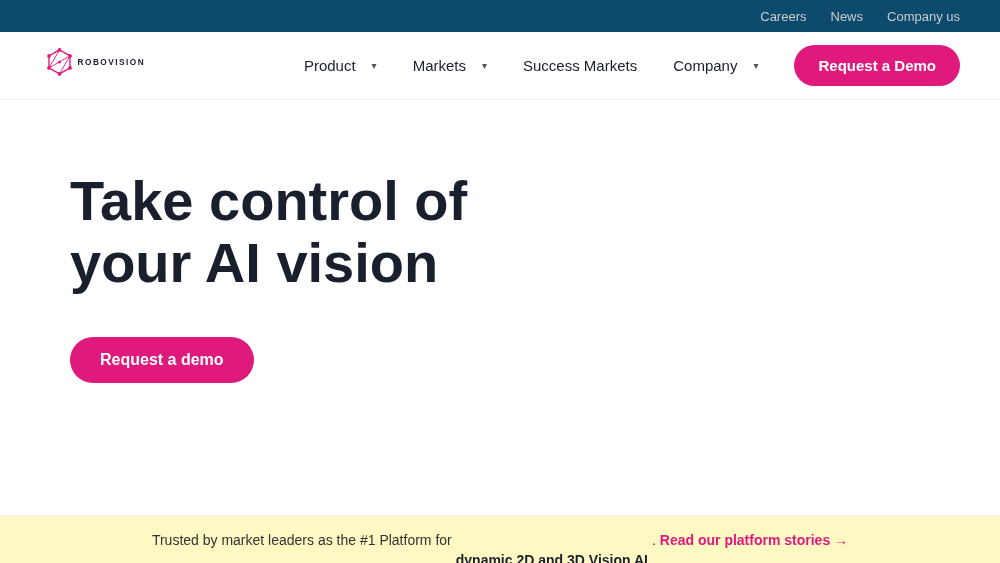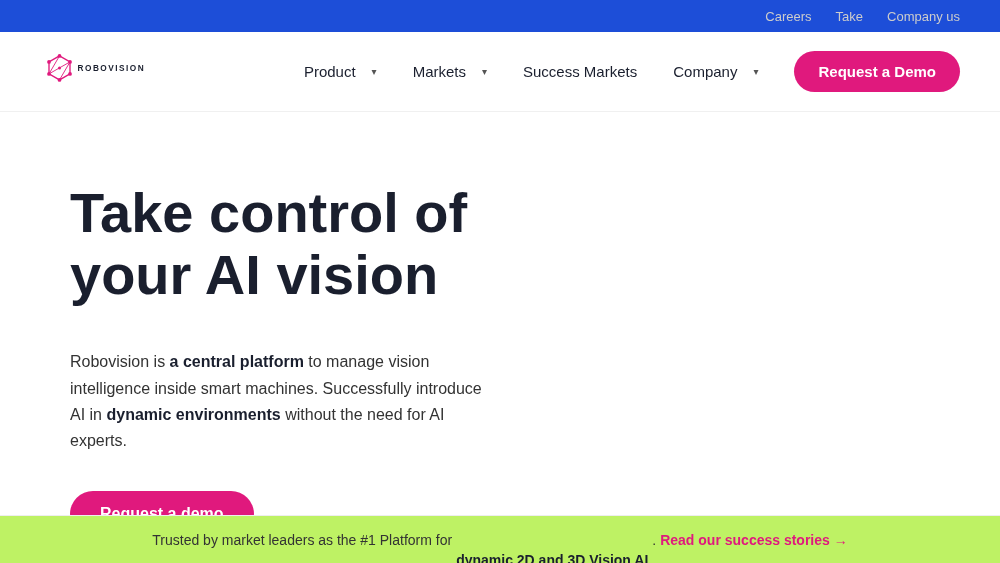--- a/index.html
+++ b/index.html
@@ -1,40 +1,40 @@
 <!DOCTYPE html>
 <html><head>
   <meta charset="utf-8">
   <style>
     * { margin: 0; padding: 0; box-sizing: border-box; }
     body { font-family: 'Segoe UI', Arial, sans-serif; background: #fff; width: 1000px; height: 563px; overflow: hidden; }
 
     
     .top-bar {
-      background: #1d4ed8;
+      background: #0c4a6e;
       height: 32px;
       display: flex;
       align-items: center;
       justify-content: flex-end;
       padding: 0 40px;
       gap: 24px;
     }
     .top-bar a {
       color: #ccc;
       font-size: 13px;
       text-decoration: none;
       cursor: pointer;
     }
 
     
     .navbar {
       display: flex;
       align-items: center;
       padding: 8px 40px;
-      height: 80px;
+      height: 68px;
       border-bottom: 1px solid #f0f0f0;
       background: #fff;
     }
     .logo {
       display: flex;
       align-items: center;
       margin-right: auto;
     }
     .logo svg {
       width: 120px;
@@ -106,21 +106,21 @@
       cursor: pointer;
     }
 
     
     .trust-bar {
       position: absolute;
       bottom: 0;
       left: 0;
       right: 0;
       height: 48px;
-      background: #bef264;
+      background: #fef9c3;
       border-top: 1px solid #eee;
       display: flex;
       align-items: center;
       justify-content: center;
       font-size: 14px;
       color: #333;
       gap: 4px;
     }
     .trust-bar strong {
       font-weight: 800;
@@ -141,21 +141,21 @@
       height: 563px;
     }
   </style>
 </head>
 <body>
 
 <div class="page">
 
   <div class="top-bar">
     <a>Careers</a>
-    <a>Take</a>
+    <a>News</a>
     <a>Company us</a>
   </div>
 
   <nav class="navbar">
     <div class="logo">
 
       <svg viewBox="0 0 160 55" xmlns="http://www.w3.org/2000/svg">
 
         <g transform="translate(4, 4)">
 
@@ -195,26 +195,23 @@
         <span>Company</span>
         <span class="chevron">▾</span>
       </div>
     </div>
 
     <button class="nav-cta">Request a Demo</button>
   </nav>
 
   <div class="hero">
     <h1 class="hero-title">Take control of your AI vision</h1>
-    <p class="hero-desc">
-      Robovision is <strong>a central platform</strong> to manage vision intelligence inside smart machines. Successfully introduce AI in <strong>dynamic environments</strong> without the need for AI experts.
-    </p>
     <button class="hero-btn">Request a demo</button>
   </div>
 
   <div class="trust-bar">
     <span>Trusted by market leaders as the #1 Platform for </span>
     <strong>dynamic 2D and 3D Vision AI</strong>
     <span>. </span>
-    <a>Read our success stories →</a>
+    <a>Read our platform stories →</a>
   </div>
 
 </div>
 
 </body></html>

